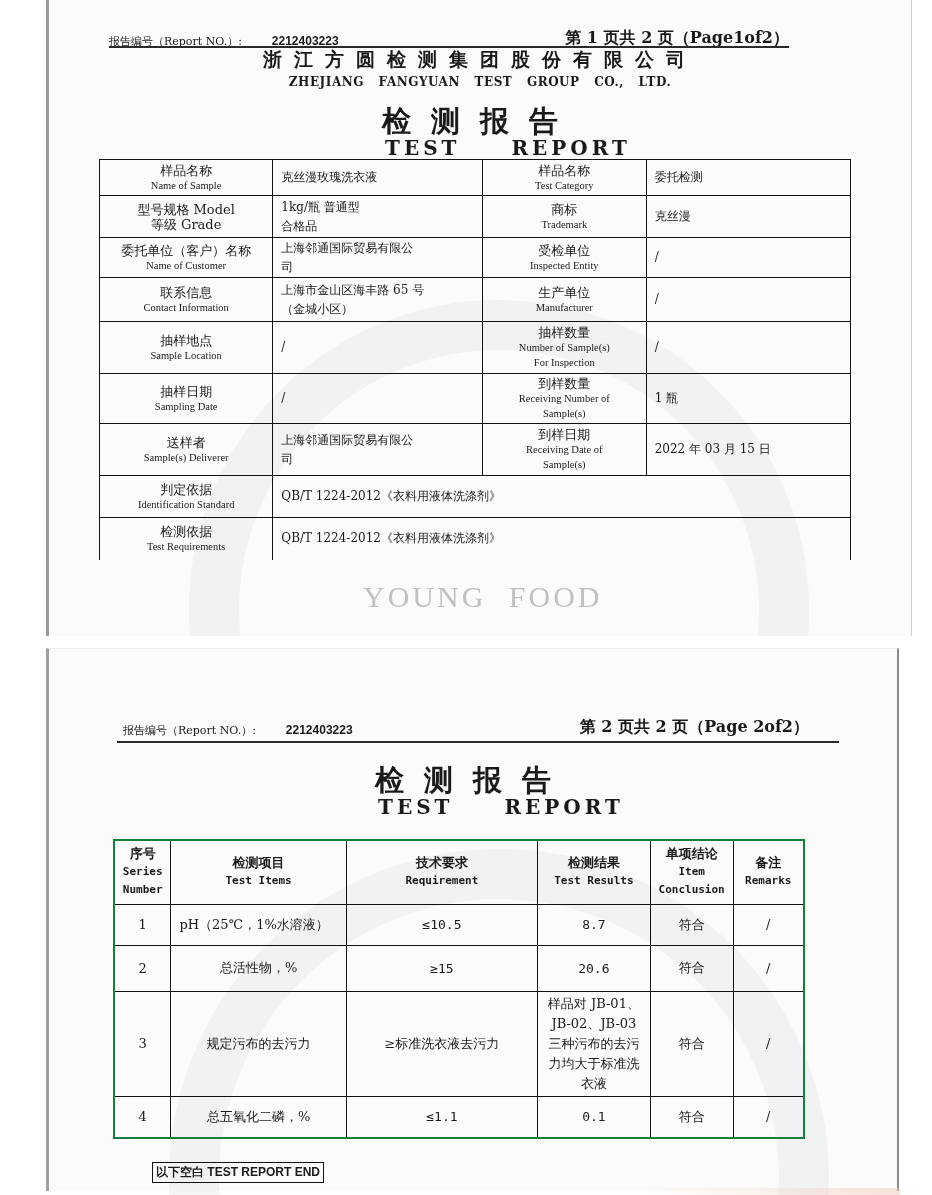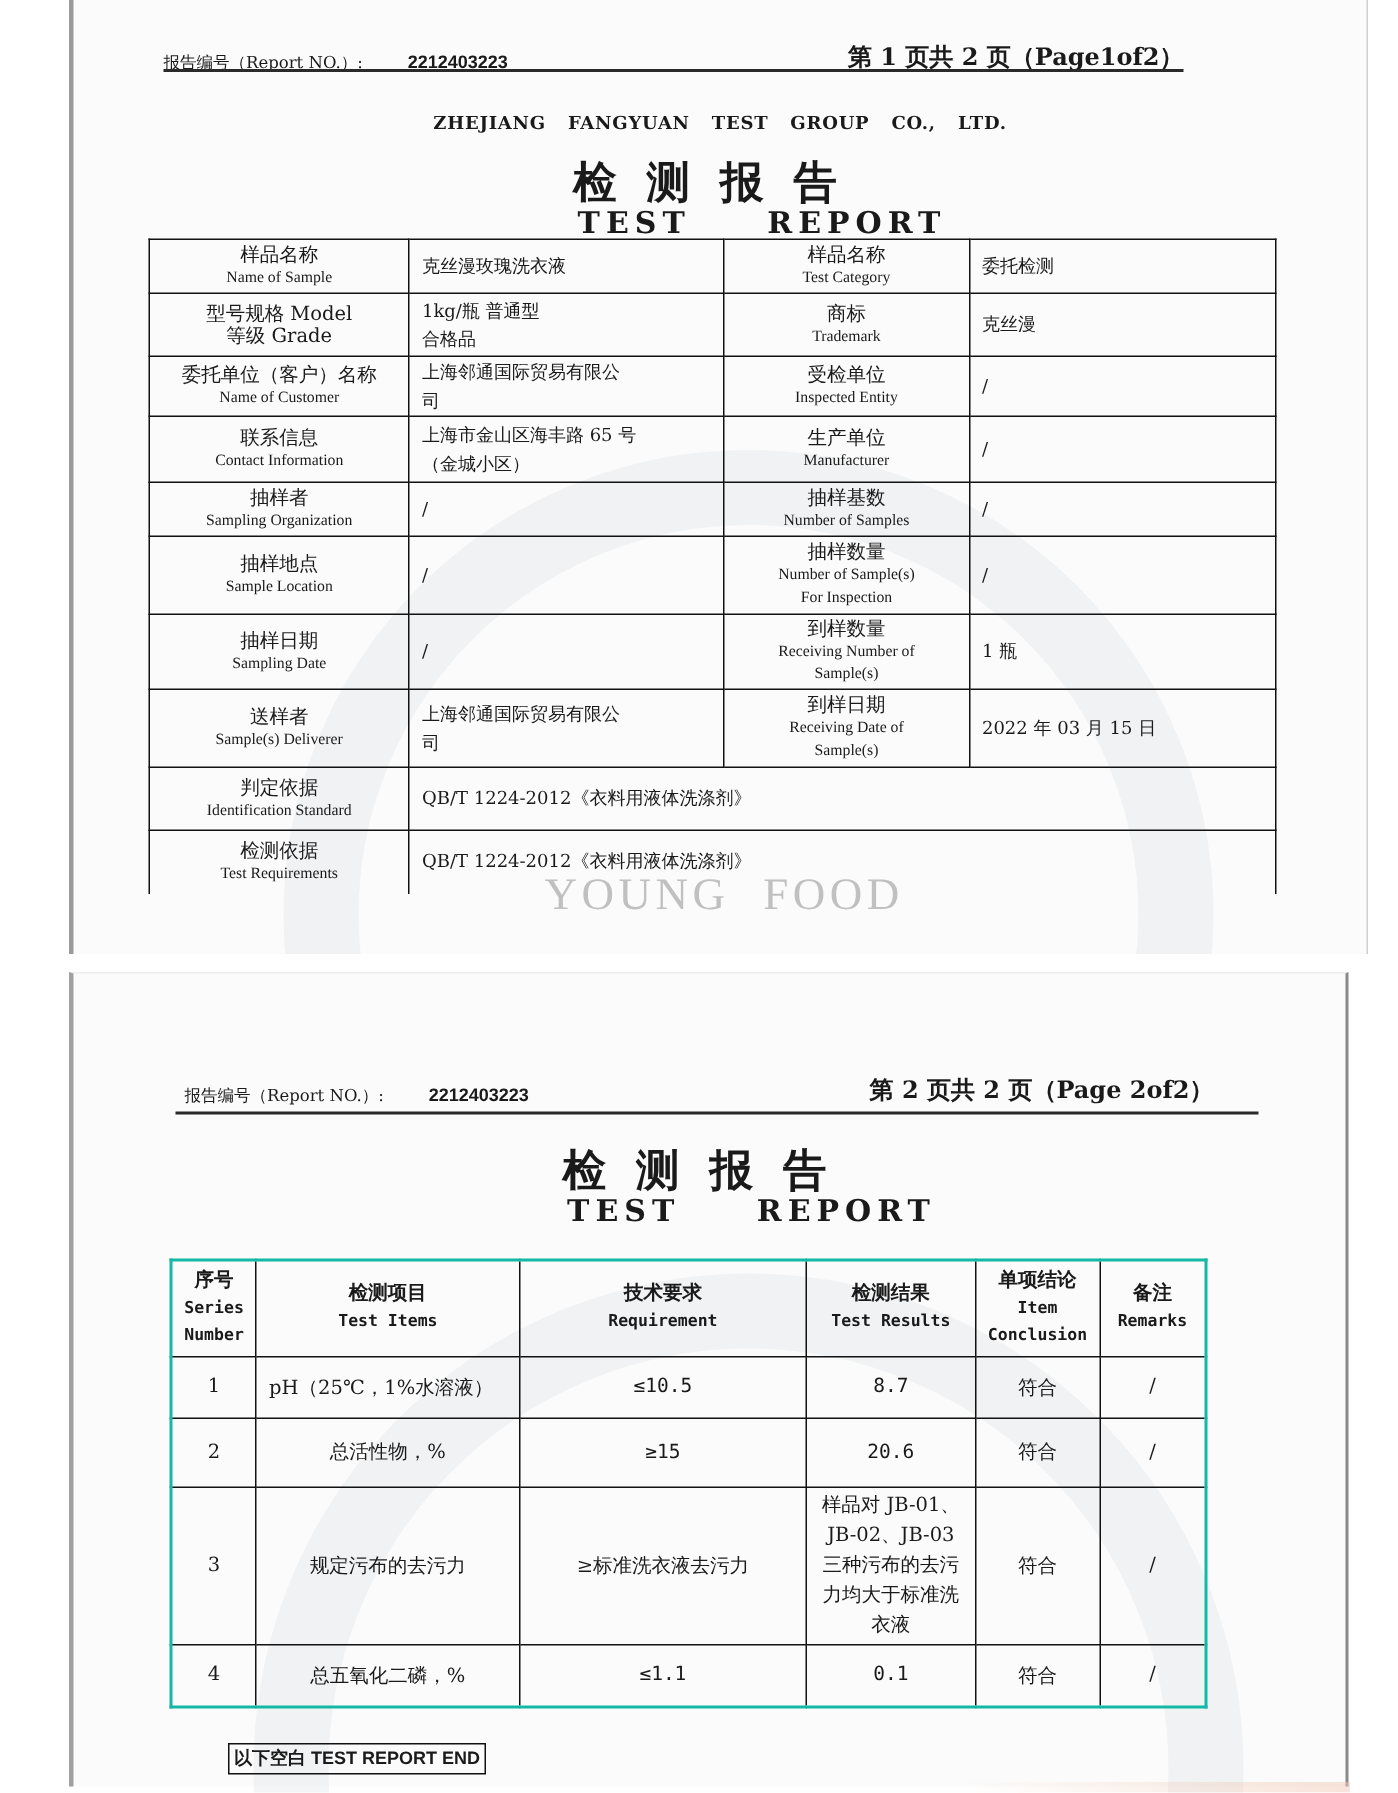--- a/index.html
+++ b/index.html
@@ -49,20 +49,21 @@
   <div class="bg-swoosh" style="left:140px; top:300px; width:520px; height:520px;"></div>
 
   <div class="hdr" style="left:60px; top:28px; width:680px;">
     <span>
       <span>报告编号（Report NO.）:</span><span class="num">2212403223</span>
     </span>
     <span class="pg">第 1 页共 2 页（Page1of2）</span>
   </div>
   <div class="rule" style="left:60px; top:46px; width:680px;"></div>
 
+  <div class="company-cn" style="top:47px;">浙江方圆检测集团股份有限公司</div>
   <div class="company-en" style="top:75px;">ZHEJIANG FANGYUAN TEST GROUP CO., LTD.</div>
   <div class="title-cn" style="top:102px;">检测报告</div>
   <div class="title-en" style="top:136px;">TEST REPORT</div>
 
   <table class="t1" style="left:50px; top:159px; width:752px;">
     <colgroup>
         <col style="width:162px">
         <col style="width:196px">
         <col style="width:153px">
         <col style="width:191px">
@@ -118,32 +119,20 @@
       <td class="val">
             <div>上海市金山区海丰路 65 号</div>
             <div>（金城小区）</div>
           </td>
       <td class="lbl">
             <span class="cn">生产单位</span>
             <span class="en">Manufacturer</span>
           </td>
       <td class="val">/</td>
     </tr>
-    <tr style="height:36px">
-      <td class="lbl">
-            <span class="cn">抽样者</span>
-            <span class="en">Sampling Organization</span>
-          </td>
-      <td class="val">/</td>
-      <td class="lbl">
-            <span class="cn">抽样基数</span>
-            <span class="en">Number of Samples</span>
-          </td>
-      <td class="val">/</td>
-    </tr>
     <tr style="height:52px">
       <td class="lbl">
             <span class="cn">抽样地点</span>
             <span class="en">Sample Location</span>
           </td>
       <td class="val">/</td>
       <td class="lbl">
             <span class="cn">抽样数量</span>
             <span class="en">Number of Sample(s)</span>
             <span class="en">For Inspection</span>
@@ -208,21 +197,21 @@
     <span>
       <span>报告编号（Report NO.）:</span><span class="num">2212403223</span>
     </span>
     <span class="pg">第 2 页共 2 页（Page 2of2）</span>
   </div>
   <div class="rule" style="left:68px; top:92px; width:722px;"></div>
 
   <div class="title-cn" style="top:112px;">检测报告</div>
   <div class="title-en" style="top:146px;">TEST REPORT</div>
 
-  <table class="t2" style="left:64px; top:190px; width:692px; border:2px solid #14b8a6;">
+  <table class="t2" style="left:64px; top:190px; width:692px; border:2px solid #15803d;">
     <colgroup>
         <col style="width:57px">
         <col style="width:176px">
         <col style="width:192px">
         <col style="width:113px">
         <col style="width:83px">
         <col style="width:71px">
       </colgroup>
     <tbody>
         <tr style="height:64px">

